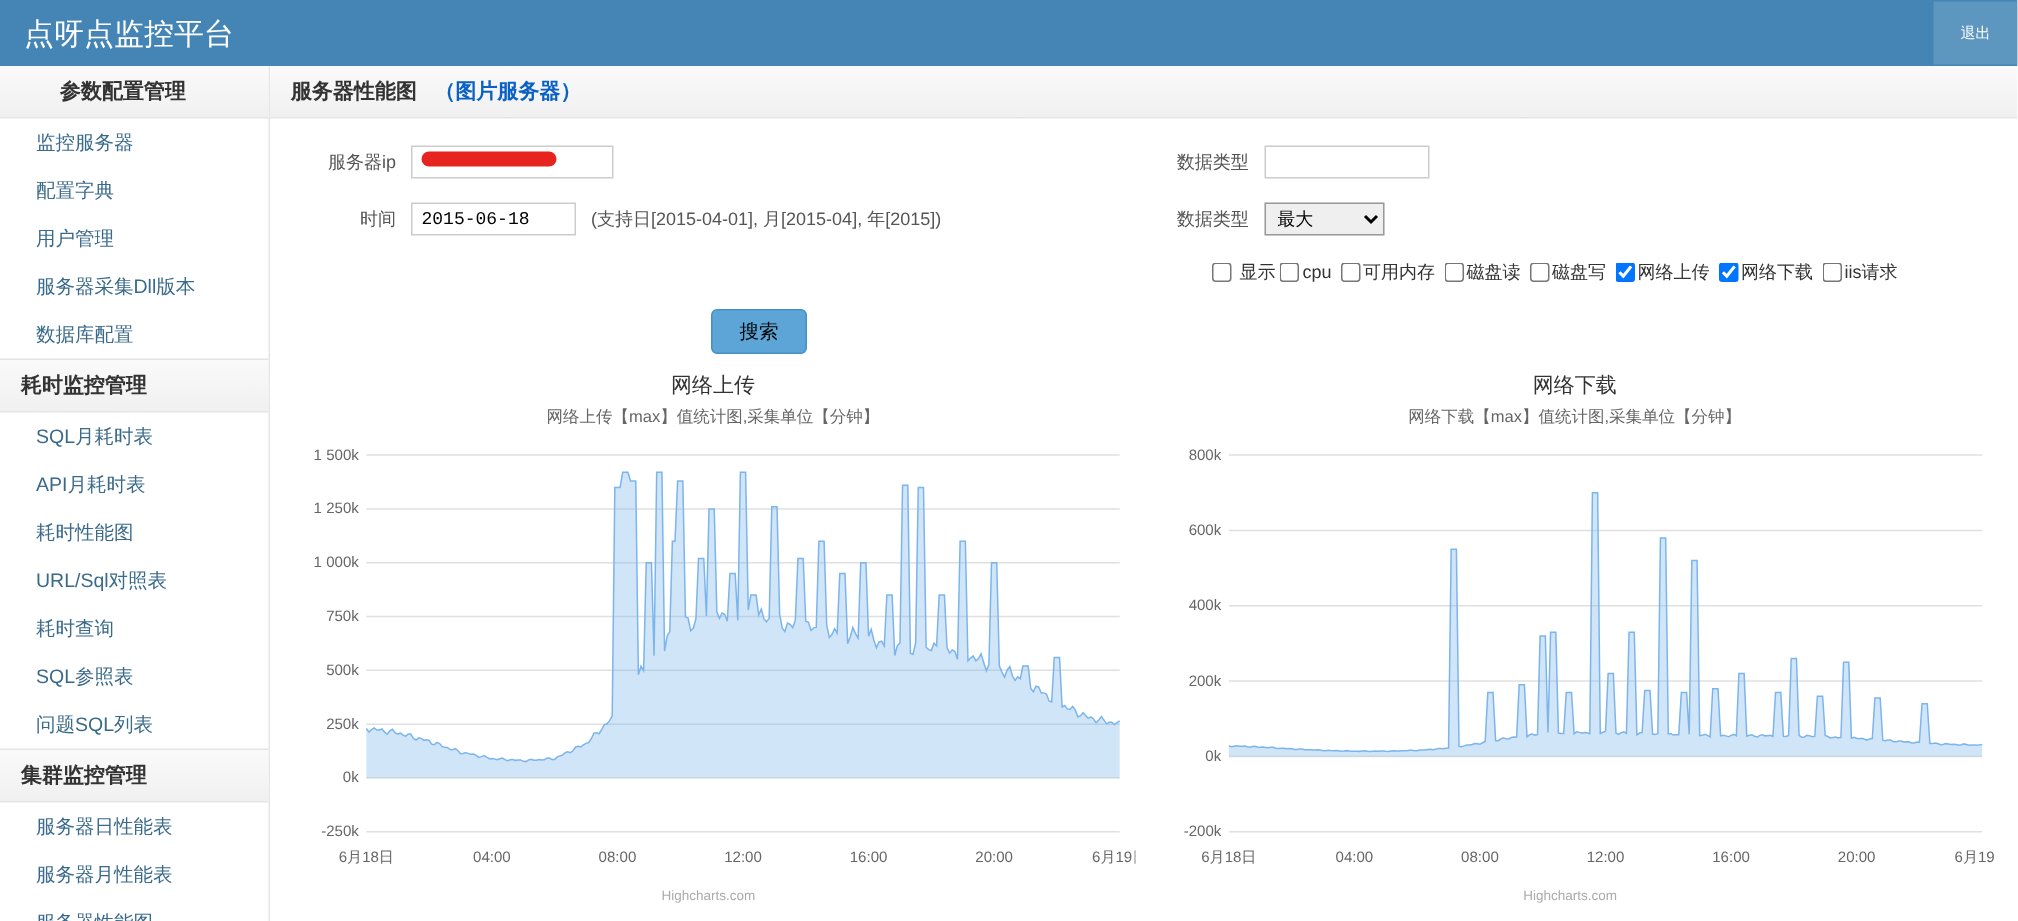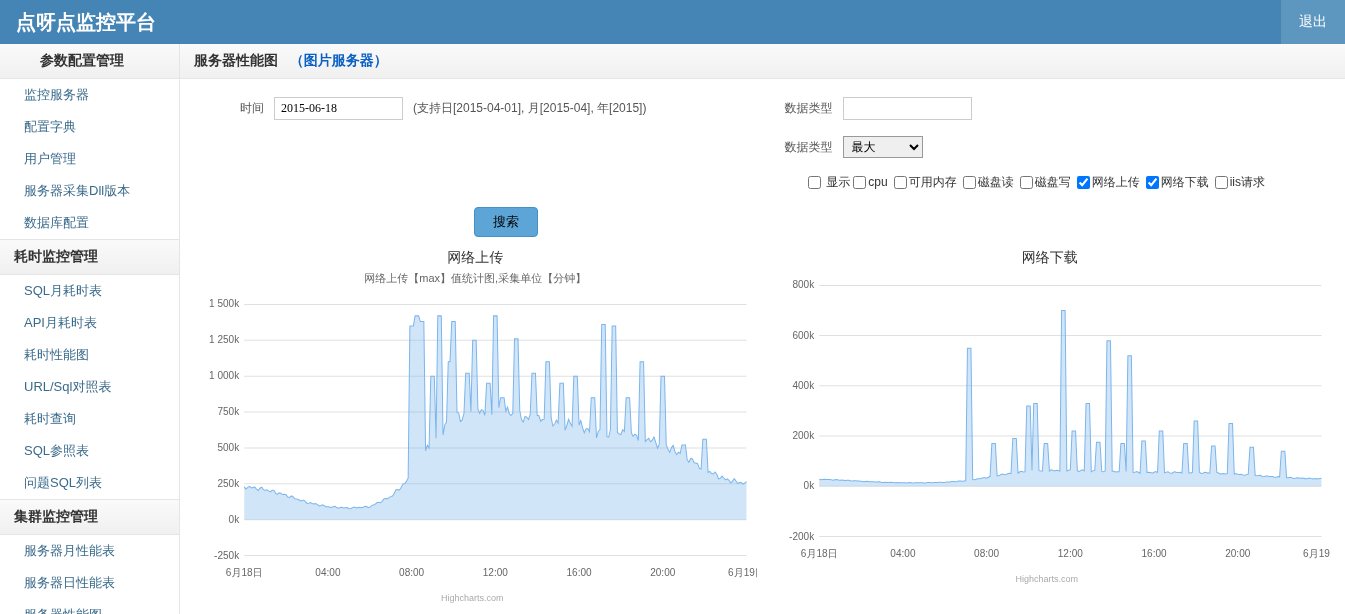--- a/index.html
+++ b/index.html
@@ -1,34 +1,34 @@
 <!DOCTYPE html>
 <html><head>
 <meta charset="utf-8">
 <style>
 * { margin: 0; padding: 0; box-sizing: border-box; }
 body { font-family: "Microsoft YaHei", Arial, sans-serif; font-size: 13px; color: #333; background: #fff; }
 .header { background: #4585b5; color: #fff; height: 44px; display: flex; justify-content: space-between; align-items: center; padding: 0 0 0 16px; }
-.header .title { font-size: 20px; font-weight: bold; }
-.header .logout { background: #5d96be; padding: 14px 18px; font-size: 14px; cursor: pointer; }
+.header .title { font-size: 20px; font-weight: normal; }
+.header .logout { background: #5d96be; padding: 14px 18px; font-size: 10px; cursor: pointer; }
 .container { display: flex; }
 .sidebar { width: 180px; border-right: 1px solid #e5e5e5; min-height: 570px; }
 .sidebar .section-head { background: linear-gradient(#fafafa,#f0f0f0); border: 1px solid #e5e5e5; border-left: none; border-right: none; padding: 8px 14px; font-size: 14px; font-weight: bold; color: #333; }
 .sidebar .section-head:first-child { border-top: none; padding-left: 40px; }
 .sidebar ul { list-style: none; }
 .sidebar li { padding: 7px 24px; font-size: 13px; color: #3a6a8a; cursor: pointer; }
 .main { flex: 1; }
 .page-title-bar { background: linear-gradient(#fafafa,#f0f0f0); border-bottom: 1px solid #e5e5e5; padding: 8px 14px; font-size: 14px; font-weight: bold; }
 .page-title-bar .sub { color: #0b60c4; font-weight: bold; }
 .content { padding: 18px 14px 0 14px; }
 .filter-grid { display: flex; }
 .filter-col { flex: 1; }
 .filter-row { display: flex; align-items: center; margin-bottom: 16px; }
 .filter-row .lbl { width: 80px; text-align: right; padding-right: 10px; font-size: 12px; color: #555; }
-.filter-row input[type=text] { border: 1px solid #ccc; padding: 3px 6px; font-size: 12px; width: 129px; font-family: Liberation Serif, serif; }
+.filter-row input[type=text] { border: 1px solid #ccc; padding: 3px 6px; font-size: 12px; width: 110px; font-family: Liberation Mono, monospace; }
 .filter-row select { border: 1px solid #999; padding: 2px 4px; font-size: 12px; width: 80px; }
 .filter-row .hint { margin-left: 10px; font-size: 12px; color: #555; }
 .redact { width: 90px; height: 10px; background: #e7231f; border-radius: 5px; display: inline-block; position: relative; top: -2px; }
 .display-row { display: flex; align-items: center; justify-content: flex-end; gap: 3px; font-size: 12px; color: #333; padding-right: 60px; margin-bottom: 16px; }
 .display-row label { margin-right: 6px; margin-top: 20px; }
 .display-row input[type=checkbox] { vertical-align: middle; margin-right: 2px; }
 .search-btn { background: #5ca5d6; color: #000000; border: 1px solid #4590c4; border-radius: 4px; padding: 5px 18px; font-size: 13px; cursor: pointer; margin-left: 280px; margin-bottom: 12px; }
 .charts { display: flex; gap: 12px; }
 .chart-box { flex: 1; }
 .chart-title { text-align: center; font-size: 14px; color: #333; margin-bottom: 4px; }
@@ -64,36 +64,42 @@
         <li>SQL月耗时表</li>
         <li>API月耗时表</li>
         <li>耗时性能图</li>
         <li>URL/Sql对照表</li>
         <li>耗时查询</li>
         <li>SQL参照表</li>
         <li>问题SQL列表</li>
       </ul>
       <div class="section-head">集群监控管理</div>
       <ul>
+        <li>服务器日性能表</li>
         <li>服务器月性能表</li>
-        <li>服务器日性能表</li>
         <li>服务器性能图</li>
       </ul>
     </div>
 
   <div class="main">
     <div class="page-title-bar">
       <span>服务器性能图</span>
       &nbsp;
       <span class="sub">（图片服务器）</span>
     </div>
 
     <div class="content">
       <div class="filter-grid">
         <div class="filter-col">
+          <div class="filter-row">
+            <div class="lbl">服务器ip</div>
+            <div style="border:1px solid #ccc;padding:2px 6px;width:135px;height:22px;display:flex;align-items:center">
+                <span class="redact"></span>
+              </div>
+          </div>
           <div class="filter-row">
             <div class="lbl">时间</div>
             <input type="text" value="2015-06-18" style="">
             <span class="hint">(支持日[2015-04-01], 月[2015-04], 年[2015])</span>
           </div>
         </div>
         <div class="filter-col">
           <div class="filter-row">
             <div class="lbl">数据类型</div>
             <input type="text" value="" style="">
@@ -140,20 +146,21 @@
               <text class="axis-text" x="300" y="280" text-anchor="middle">12:00</text>
               <text class="axis-text" x="383.3333333333333" y="280" text-anchor="middle">16:00</text>
               <text class="axis-text" x="466.6666666666667" y="280" text-anchor="middle">20:00</text>
               <text class="axis-text" x="550" y="280" text-anchor="middle">6月19日</text>
               <path class="series-area" d="M 50 224.28571428571428 L 50 191.42857142857144 L 51.736111111111114 193.79880321018433 L 53.47222222222222 192.19301302126655 L 55.208333333333336 191.05398566911816 L 56.94444444444444 192.47621487741617 L 58.68055555555556 192.46265509939792 L 60.416666666666664 191.7630673715728 L 62.15277777777778 193.8561383773887 L 63.888888888888886 195.2850399308109 L 65.625 193.00268839942086 L 67.36111111111111 191.90783387422147 L 69.09722222222223 194.21243085477667 L 70.83333333333333 195.16150817788701 L 72.56944444444444 194.51802110668643 L 74.30555555555556 195.6557420661275 L 76.04166666666667 196.61289792087823 L 77.77777777777777 195.08210595497962 L 79.51388888888889 195.13407720421029 L 81.25 198.1022124876385 L 82.98611111111111 199.07713707084133 L 84.72222222222223 197.6427206079842 L 86.45833333333334 198.01246455725942 L 88.19444444444446 199.30311845708957 L 89.93055555555554 198.93048998527144 L 91.66666666666666 199.42321014705254 L 93.40277777777777 201.83823615842658 L 95.13888888888889 202.18900387398543 L 96.875 200.68379335554843 L 98.61111111111111 201.43473236292238 L 100.34722222222223 203.52050767107642 L 102.08333333333334 203.83626334659596 L 103.81944444444446 204.00011694777155 L 105.55555555555554 205.39148310236337 L 107.29166666666666 205.5877440523667 L 109.02777777777777 204.81554003577259 L 110.76388888888889 206.06259150777777 L 112.5 208.14124783301355 L 114.2361111111111 207.99194250474162 L 115.97222222222223 207.3697742958517 L 117.70833333333333 208.1539473835948 L 119.44444444444444 208.6174687418971 L 121.18055555555556 208.3465348898128 L 122.91666666666667 209.32018108398847 L 124.65277777777777 210.62332553391494 L 126.3888888888889 210.13212179666593 L 128.125 209.48747144535645 L 129.8611111111111 210.51665890631205 L 131.59722222222223 211.4622646839622 L 133.33333333333331 211.37754513302113 L 135.06944444444446 211.61433845505883 L 136.80555555555554 212.1696197228683 L 138.54166666666669 211.556235399348 L 140.27777777777777 211.07952982331915 L 142.0138888888889 212.13898407697474 L 143.75 212.88844719060944 L 145.4861111111111 212.2683729879517 L 147.22222222222223 212.07481886862084 L 148.95833333333331 212.60843006587436 L 150.69444444444446 212.44237931042287 L 152.43055555555554 212.30555054463701 L 154.16666666666669 213.2506223685567 L 155.90277777777777 213.44205925614597 L 157.6388888888889 212.30550453859883 L 159.375 211.84582084530905 L 161.1111111111111 212.51597918213503 L 162.84722222222223 212.48993815216704 L 164.58333333333331 212.00803832301068 L 166.31944444444446 212.33569012754867 L 168.05555555555554 212.2828454498014 L 169.79166666666669 211.17474439357682 L 171.52777777777777 211.0318717526055 L 173.2638888888889 212.07788778211935 L 175 212.01512497932137 L 176.7361111111111 210.32186673570746 L 178.4722222222222 209.6088149626828 L 180.20833333333334 209.07123191042962 L 181.94444444444446 207.53415674853295 L 183.68055555555554 206.93065784107745 L 185.41666666666666 207.50332689909447 L 187.1527777777778 206.26084051098007 L 188.88888888888889 203.73911903862614 L 190.625 203.25673469247067 L 192.36111111111111 203.61781034682576 L 194.0972222222222 202.30227589994942 L 195.83333333333334 201.34004238420195 L 197.56944444444446 200.77750852249238 L 199.30555555555554 198.2282092509609 L 201.04166666666666 194.55862014618373 L 202.7777777777778 194.22379368262037 L 204.51388888888889 194.914215482077 L 206.25 192.05770476980052 L 207.98611111111111 188.89043333623673 L 209.7222222222222 188.30373280290726 L 211.45833333333334 186.25653982428193 L 213.19444444444446 183.00087107187335 L 214.93055555555554 31.428571428571445 L 216.66666666666666 31.428571428571445 L 218.4027777777778 31.428571428571445 L 220.13888888888889 21.428571428571416 L 221.875 21.428571428571416 L 223.61111111111111 21.428571428571416 L 225.3472222222222 27.142857142857167 L 227.08333333333334 27.142857142857167 L 228.81944444444446 27.142857142857167 L 230.55555555555554 155.7368747705139 L 232.29166666666666 150.10150271782328 L 234.0277777777778 152.9801392269739 L 235.76388888888889 81.42857142857142 L 237.5 81.42857142857142 L 239.23611111111111 81.42857142857142 L 240.9722222222222 143.21167952738648 L 242.70833333333334 21.428571428571416 L 244.44444444444446 21.428571428571416 L 246.18055555555554 21.428571428571416 L 247.91666666666666 140.03018385717496 L 249.6527777777778 130.14565106676483 L 251.38888888888889 127.08978118245295 L 253.125 67.14285714285714 L 254.86111111111111 67.14285714285714 L 256.5972222222222 27.142857142857167 L 258.33333333333337 27.142857142857167 L 260.06944444444446 27.142857142857167 L 261.80555555555554 117.3339053009154 L 263.54166666666663 118.11512672738039 L 265.2777777777778 126.58469215897213 L 267.0138888888889 124.95898261451362 L 268.75 118.64055467899334 L 270.4861111111111 78.57142857142856 L 272.2222222222222 78.57142857142856 L 273.95833333333337 78.57142857142856 L 275.69444444444446 116.95453227702055 L 277.43055555555554 45.71428571428572 L 279.16666666666663 45.71428571428572 L 280.9027777777778 45.71428571428572 L 282.6388888888889 113.9936553626844 L 284.375 118.35557565941136 L 286.1111111111111 114.82337000387227 L 287.8472222222222 115.66177191696636 L 289.58333333333337 120.31907051527386 L 291.31944444444446 88.57142857142858 L 293.05555555555554 88.57142857142858 L 294.79166666666663 88.57142857142858 L 296.5277777777778 119.7352386440891 L 298.2638888888889 21.428571428571416 L 300 21.428571428571416 L 301.7361111111111 21.428571428571416 L 303.4722222222222 112.78209927061519 L 305.2083333333333 102.85714285714286 L 306.9444444444444 102.85714285714286 L 308.6805555555556 102.85714285714286 L 310.4166666666667 116.15183728341606 L 312.15277777777777 112.18847527283671 L 313.8888888888889 118.76257896620206 L 315.625 120.61598427130426 L 317.3611111111111 118.35707065739368 L 319.09722222222223 44.28571428571428 L 320.8333333333333 44.28571428571428 L 322.5694444444444 44.28571428571428 L 324.3055555555556 115.64338887691429 L 326.0416666666667 124.74052012039445 L 327.77777777777777 127.12616644486641 L 329.5138888888889 121.53807147708304 L 331.25 122.35699808503827 L 332.9861111111111 124.53132264013072 L 334.72222222222223 119.62103912618488 L 336.4583333333333 78.57142857142856 L 338.1944444444444 78.57142857142856 L 339.9305555555556 78.57142857142856 L 341.6666666666667 120.44047022994172 L 343.40277777777777 120.86961538450734 L 345.1388888888889 126.34959502518967 L 346.875 124.65597228160925 L 348.6111111111111 124.36604836839791 L 350.34722222222223 67.14285714285714 L 352.0833333333333 67.14285714285714 L 353.8194444444444 67.14285714285714 L 355.5555555555556 122.82095959924885 L 357.2916666666667 131.0528856532015 L 359.02777777777777 129.08883702681408 L 360.7638888888889 125.21132281179132 L 362.5 128.22244412240394 L 364.2361111111111 88.57142857142858 L 365.97222222222223 88.57142857142858 L 367.7083333333333 88.57142857142858 L 369.4444444444444 135.17524613245268 L 371.1805555555556 130.55693333704747 L 372.9166666666667 124.4155987992836 L 374.65277777777777 128.4484583927788 L 376.3888888888889 131.4210251394909 L 378.125 81.42857142857142 L 379.8611111111111 81.42857142857142 L 381.59722222222223 81.42857142857142 L 383.3333333333333 130.2274198447081 L 385.0694444444444 125.60883537176576 L 386.8055555555556 132.67666369892663 L 388.5416666666667 137.80731438347254 L 390.27777777777777 133.94763104886255 L 392.0138888888889 133.54103452878795 L 393.75 136.71341010352177 L 395.4861111111111 102.85714285714286 L 397.22222222222223 102.85714285714286 L 398.9583333333333 102.85714285714286 L 400.6944444444444 142.9974253115426 L 402.4305555555556 136.4998929721507 L 404.1666666666667 134.69350099948213 L 405.90277777777777 30 L 407.6388888888889 30 L 409.375 30 L 411.1111111111111 141.67307368883485 L 412.84722222222223 142.18438856156826 L 414.5833333333333 134.59135317667295 L 416.3194444444444 31.428571428571445 L 418.0555555555556 31.428571428571445 L 419.7916666666667 31.428571428571445 L 421.52777777777777 137.4894855501467 L 423.2638888888889 139.12072574120828 L 425 139.65929071760706 L 426.7361111111111 134.80937728245468 L 428.47222222222223 136.52440590588972 L 430.2083333333333 102.85714285714286 L 431.9444444444444 102.85714285714286 L 433.6805555555556 102.85714285714286 L 435.4166666666667 137.81897115056444 L 437.15277777777777 141.4384520065636 L 438.8888888888889 139.2802282020956 L 440.625 140.39165569491124 L 442.3611111111111 145.47581458697283 L 444.09722222222223 67.14285714285714 L 445.8333333333333 67.14285714285714 L 447.5694444444444 67.14285714285714 L 449.3055555555556 146.61087006801966 L 451.0416666666667 144.73728627487588 L 452.77777777777777 143.30944798813357 L 454.5138888888889 146.60319627114092 L 456.25 145.103638724252 L 457.9861111111111 141.9492989510083 L 459.72222222222223 147.47029105462934 L 461.4583333333333 153.16708028287377 L 463.1944444444444 149.14096437008388 L 464.9305555555556 81.42857142857142 L 466.6666666666667 81.42857142857142 L 468.40277777777777 81.42857142857142 L 470.1388888888889 149.98603185634985 L 471.875 154.00775772451016 L 473.6111111111111 157.29780084319498 L 475.34722222222223 152.58777342301386 L 477.0833333333333 150.381272528175 L 478.8194444444444 156.4477490822651 L 480.5555555555556 159.5677221783476 L 482.2916666666667 157.1843926905516 L 484.02777777777777 158.37660783141757 L 485.7638888888889 150 L 487.5 150 L 489.2361111111111 150 L 490.97222222222223 164.82291295560515 L 492.7083333333333 167.13793613860685 L 494.4444444444444 163.38005176832237 L 496.1805555555556 163.87855120105925 L 497.9166666666667 167.72355855868716 L 499.65277777777777 167.81625056307934 L 501.3888888888889 168.57199015326194 L 503.125 173.19646042233938 L 504.8611111111111 173.88124422462397 L 506.59722222222223 144.28571428571428 L 508.3333333333333 144.28571428571428 L 510.0694444444444 144.28571428571428 L 511.8055555555556 177.20107095219612 L 513.5416666666667 176.21843536033214 L 515.2777777777778 178.4332429000342 L 517.0138888888889 178.84864100205408 L 518.75 176.79199098119656 L 520.4861111111111 179.12444966287222 L 522.2222222222222 183.69282144781147 L 523.9583333333333 183.12363615874955 L 525.6944444444443 180.93529248517436 L 527.4305555555557 182.83294482358946 L 529.1666666666667 184.68576226048012 L 530.9027777777778 183.6955461460563 L 532.6388888888889 185.1253877835494 L 534.375 187.7089919385823 L 536.1111111111111 185.90017033255788 L 537.8472222222222 183.47488459686747 L 539.5833333333333 185.86179028284093 L 541.3194444444443 188.37034599294378 L 543.0555555555557 187.32935979449354 L 544.7916666666667 187.32454719107832 L 546.5277777777778 188.85552520635076 L 548.2638888888889 187.60151838576928 L 550 186.4098620502411 L 550 224.28571428571428 Z"></path>
               <path class="series-line" d="M 50 191.42857142857144 L 51.736111111111114 193.79880321018433 L 53.47222222222222 192.19301302126655 L 55.208333333333336 191.05398566911816 L 56.94444444444444 192.47621487741617 L 58.68055555555556 192.46265509939792 L 60.416666666666664 191.7630673715728 L 62.15277777777778 193.8561383773887 L 63.888888888888886 195.2850399308109 L 65.625 193.00268839942086 L 67.36111111111111 191.90783387422147 L 69.09722222222223 194.21243085477667 L 70.83333333333333 195.16150817788701 L 72.56944444444444 194.51802110668643 L 74.30555555555556 195.6557420661275 L 76.04166666666667 196.61289792087823 L 77.77777777777777 195.08210595497962 L 79.51388888888889 195.13407720421029 L 81.25 198.1022124876385 L 82.98611111111111 199.07713707084133 L 84.72222222222223 197.6427206079842 L 86.45833333333334 198.01246455725942 L 88.19444444444446 199.30311845708957 L 89.93055555555554 198.93048998527144 L 91.66666666666666 199.42321014705254 L 93.40277777777777 201.83823615842658 L 95.13888888888889 202.18900387398543 L 96.875 200.68379335554843 L 98.61111111111111 201.43473236292238 L 100.34722222222223 203.52050767107642 L 102.08333333333334 203.83626334659596 L 103.81944444444446 204.00011694777155 L 105.55555555555554 205.39148310236337 L 107.29166666666666 205.5877440523667 L 109.02777777777777 204.81554003577259 L 110.76388888888889 206.06259150777777 L 112.5 208.14124783301355 L 114.2361111111111 207.99194250474162 L 115.97222222222223 207.3697742958517 L 117.70833333333333 208.1539473835948 L 119.44444444444444 208.6174687418971 L 121.18055555555556 208.3465348898128 L 122.91666666666667 209.32018108398847 L 124.65277777777777 210.62332553391494 L 126.3888888888889 210.13212179666593 L 128.125 209.48747144535645 L 129.8611111111111 210.51665890631205 L 131.59722222222223 211.4622646839622 L 133.33333333333331 211.37754513302113 L 135.06944444444446 211.61433845505883 L 136.80555555555554 212.1696197228683 L 138.54166666666669 211.556235399348 L 140.27777777777777 211.07952982331915 L 142.0138888888889 212.13898407697474 L 143.75 212.88844719060944 L 145.4861111111111 212.2683729879517 L 147.22222222222223 212.07481886862084 L 148.95833333333331 212.60843006587436 L 150.69444444444446 212.44237931042287 L 152.43055555555554 212.30555054463701 L 154.16666666666669 213.2506223685567 L 155.90277777777777 213.44205925614597 L 157.6388888888889 212.30550453859883 L 159.375 211.84582084530905 L 161.1111111111111 212.51597918213503 L 162.84722222222223 212.48993815216704 L 164.58333333333331 212.00803832301068 L 166.31944444444446 212.33569012754867 L 168.05555555555554 212.2828454498014 L 169.79166666666669 211.17474439357682 L 171.52777777777777 211.0318717526055 L 173.2638888888889 212.07788778211935 L 175 212.01512497932137 L 176.7361111111111 210.32186673570746 L 178.4722222222222 209.6088149626828 L 180.20833333333334 209.07123191042962 L 181.94444444444446 207.53415674853295 L 183.68055555555554 206.93065784107745 L 185.41666666666666 207.50332689909447 L 187.1527777777778 206.26084051098007 L 188.88888888888889 203.73911903862614 L 190.625 203.25673469247067 L 192.36111111111111 203.61781034682576 L 194.0972222222222 202.30227589994942 L 195.83333333333334 201.34004238420195 L 197.56944444444446 200.77750852249238 L 199.30555555555554 198.2282092509609 L 201.04166666666666 194.55862014618373 L 202.7777777777778 194.22379368262037 L 204.51388888888889 194.914215482077 L 206.25 192.05770476980052 L 207.98611111111111 188.89043333623673 L 209.7222222222222 188.30373280290726 L 211.45833333333334 186.25653982428193 L 213.19444444444446 183.00087107187335 L 214.93055555555554 31.428571428571445 L 216.66666666666666 31.428571428571445 L 218.4027777777778 31.428571428571445 L 220.13888888888889 21.428571428571416 L 221.875 21.428571428571416 L 223.61111111111111 21.428571428571416 L 225.3472222222222 27.142857142857167 L 227.08333333333334 27.142857142857167 L 228.81944444444446 27.142857142857167 L 230.55555555555554 155.7368747705139 L 232.29166666666666 150.10150271782328 L 234.0277777777778 152.9801392269739 L 235.76388888888889 81.42857142857142 L 237.5 81.42857142857142 L 239.23611111111111 81.42857142857142 L 240.9722222222222 143.21167952738648 L 242.70833333333334 21.428571428571416 L 244.44444444444446 21.428571428571416 L 246.18055555555554 21.428571428571416 L 247.91666666666666 140.03018385717496 L 249.6527777777778 130.14565106676483 L 251.38888888888889 127.08978118245295 L 253.125 67.14285714285714 L 254.86111111111111 67.14285714285714 L 256.5972222222222 27.142857142857167 L 258.33333333333337 27.142857142857167 L 260.06944444444446 27.142857142857167 L 261.80555555555554 117.3339053009154 L 263.54166666666663 118.11512672738039 L 265.2777777777778 126.58469215897213 L 267.0138888888889 124.95898261451362 L 268.75 118.64055467899334 L 270.4861111111111 78.57142857142856 L 272.2222222222222 78.57142857142856 L 273.95833333333337 78.57142857142856 L 275.69444444444446 116.95453227702055 L 277.43055555555554 45.71428571428572 L 279.16666666666663 45.71428571428572 L 280.9027777777778 45.71428571428572 L 282.6388888888889 113.9936553626844 L 284.375 118.35557565941136 L 286.1111111111111 114.82337000387227 L 287.8472222222222 115.66177191696636 L 289.58333333333337 120.31907051527386 L 291.31944444444446 88.57142857142858 L 293.05555555555554 88.57142857142858 L 294.79166666666663 88.57142857142858 L 296.5277777777778 119.7352386440891 L 298.2638888888889 21.428571428571416 L 300 21.428571428571416 L 301.7361111111111 21.428571428571416 L 303.4722222222222 112.78209927061519 L 305.2083333333333 102.85714285714286 L 306.9444444444444 102.85714285714286 L 308.6805555555556 102.85714285714286 L 310.4166666666667 116.15183728341606 L 312.15277777777777 112.18847527283671 L 313.8888888888889 118.76257896620206 L 315.625 120.61598427130426 L 317.3611111111111 118.35707065739368 L 319.09722222222223 44.28571428571428 L 320.8333333333333 44.28571428571428 L 322.5694444444444 44.28571428571428 L 324.3055555555556 115.64338887691429 L 326.0416666666667 124.74052012039445 L 327.77777777777777 127.12616644486641 L 329.5138888888889 121.53807147708304 L 331.25 122.35699808503827 L 332.9861111111111 124.53132264013072 L 334.72222222222223 119.62103912618488 L 336.4583333333333 78.57142857142856 L 338.1944444444444 78.57142857142856 L 339.9305555555556 78.57142857142856 L 341.6666666666667 120.44047022994172 L 343.40277777777777 120.86961538450734 L 345.1388888888889 126.34959502518967 L 346.875 124.65597228160925 L 348.6111111111111 124.36604836839791 L 350.34722222222223 67.14285714285714 L 352.0833333333333 67.14285714285714 L 353.8194444444444 67.14285714285714 L 355.5555555555556 122.82095959924885 L 357.2916666666667 131.0528856532015 L 359.02777777777777 129.08883702681408 L 360.7638888888889 125.21132281179132 L 362.5 128.22244412240394 L 364.2361111111111 88.57142857142858 L 365.97222222222223 88.57142857142858 L 367.7083333333333 88.57142857142858 L 369.4444444444444 135.17524613245268 L 371.1805555555556 130.55693333704747 L 372.9166666666667 124.4155987992836 L 374.65277777777777 128.4484583927788 L 376.3888888888889 131.4210251394909 L 378.125 81.42857142857142 L 379.8611111111111 81.42857142857142 L 381.59722222222223 81.42857142857142 L 383.3333333333333 130.2274198447081 L 385.0694444444444 125.60883537176576 L 386.8055555555556 132.67666369892663 L 388.5416666666667 137.80731438347254 L 390.27777777777777 133.94763104886255 L 392.0138888888889 133.54103452878795 L 393.75 136.71341010352177 L 395.4861111111111 102.85714285714286 L 397.22222222222223 102.85714285714286 L 398.9583333333333 102.85714285714286 L 400.6944444444444 142.9974253115426 L 402.4305555555556 136.4998929721507 L 404.1666666666667 134.69350099948213 L 405.90277777777777 30 L 407.6388888888889 30 L 409.375 30 L 411.1111111111111 141.67307368883485 L 412.84722222222223 142.18438856156826 L 414.5833333333333 134.59135317667295 L 416.3194444444444 31.428571428571445 L 418.0555555555556 31.428571428571445 L 419.7916666666667 31.428571428571445 L 421.52777777777777 137.4894855501467 L 423.2638888888889 139.12072574120828 L 425 139.65929071760706 L 426.7361111111111 134.80937728245468 L 428.47222222222223 136.52440590588972 L 430.2083333333333 102.85714285714286 L 431.9444444444444 102.85714285714286 L 433.6805555555556 102.85714285714286 L 435.4166666666667 137.81897115056444 L 437.15277777777777 141.4384520065636 L 438.8888888888889 139.2802282020956 L 440.625 140.39165569491124 L 442.3611111111111 145.47581458697283 L 444.09722222222223 67.14285714285714 L 445.8333333333333 67.14285714285714 L 447.5694444444444 67.14285714285714 L 449.3055555555556 146.61087006801966 L 451.0416666666667 144.73728627487588 L 452.77777777777777 143.30944798813357 L 454.5138888888889 146.60319627114092 L 456.25 145.103638724252 L 457.9861111111111 141.9492989510083 L 459.72222222222223 147.47029105462934 L 461.4583333333333 153.16708028287377 L 463.1944444444444 149.14096437008388 L 464.9305555555556 81.42857142857142 L 466.6666666666667 81.42857142857142 L 468.40277777777777 81.42857142857142 L 470.1388888888889 149.98603185634985 L 471.875 154.00775772451016 L 473.6111111111111 157.29780084319498 L 475.34722222222223 152.58777342301386 L 477.0833333333333 150.381272528175 L 478.8194444444444 156.4477490822651 L 480.5555555555556 159.5677221783476 L 482.2916666666667 157.1843926905516 L 484.02777777777777 158.37660783141757 L 485.7638888888889 150 L 487.5 150 L 489.2361111111111 150 L 490.97222222222223 164.82291295560515 L 492.7083333333333 167.13793613860685 L 494.4444444444444 163.38005176832237 L 496.1805555555556 163.87855120105925 L 497.9166666666667 167.72355855868716 L 499.65277777777777 167.81625056307934 L 501.3888888888889 168.57199015326194 L 503.125 173.19646042233938 L 504.8611111111111 173.88124422462397 L 506.59722222222223 144.28571428571428 L 508.3333333333333 144.28571428571428 L 510.0694444444444 144.28571428571428 L 511.8055555555556 177.20107095219612 L 513.5416666666667 176.21843536033214 L 515.2777777777778 178.4332429000342 L 517.0138888888889 178.84864100205408 L 518.75 176.79199098119656 L 520.4861111111111 179.12444966287222 L 522.2222222222222 183.69282144781147 L 523.9583333333333 183.12363615874955 L 525.6944444444443 180.93529248517436 L 527.4305555555557 182.83294482358946 L 529.1666666666667 184.68576226048012 L 530.9027777777778 183.6955461460563 L 532.6388888888889 185.1253877835494 L 534.375 187.7089919385823 L 536.1111111111111 185.90017033255788 L 537.8472222222222 183.47488459686747 L 539.5833333333333 185.86179028284093 L 541.3194444444443 188.37034599294378 L 543.0555555555557 187.32935979449354 L 544.7916666666667 187.32454719107832 L 546.5277777777778 188.85552520635076 L 548.2638888888889 187.60151838576928 L 550 186.4098620502411"></path>
             </svg>
     <div class="credit">Highcharts.com</div></div>
           <div class="chart-box">
     <div class="chart-title">网络下载</div>
+    <div class="chart-sub">网络下载【max】值统计图,采集单位【分钟】</div>
     <svg class="chart-svg" viewBox="0 0 560 290">
               <line class="grid-line" x1="50" y1="260" x2="550" y2="260"></line>
               <text class="axis-text" x="45" y="263" text-anchor="end">-200k</text>
               <line class="grid-line" x1="50" y1="210" x2="550" y2="210"></line>
               <text class="axis-text" x="45" y="213" text-anchor="end">0k</text>
               <line class="grid-line" x1="50" y1="160" x2="550" y2="160"></line>
               <text class="axis-text" x="45" y="163" text-anchor="end">200k</text>
               <line class="grid-line" x1="50" y1="110" x2="550" y2="110"></line>
               <text class="axis-text" x="45" y="113" text-anchor="end">400k</text>
               <line class="grid-line" x1="50" y1="60" x2="550" y2="60"></line>

